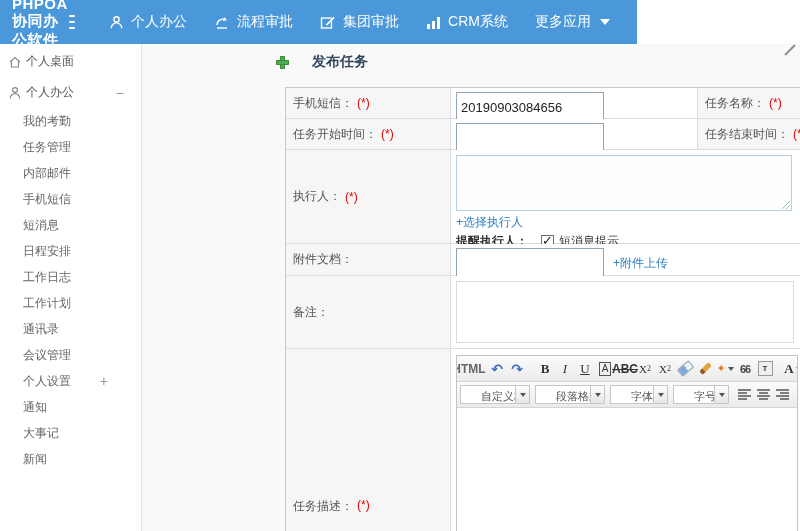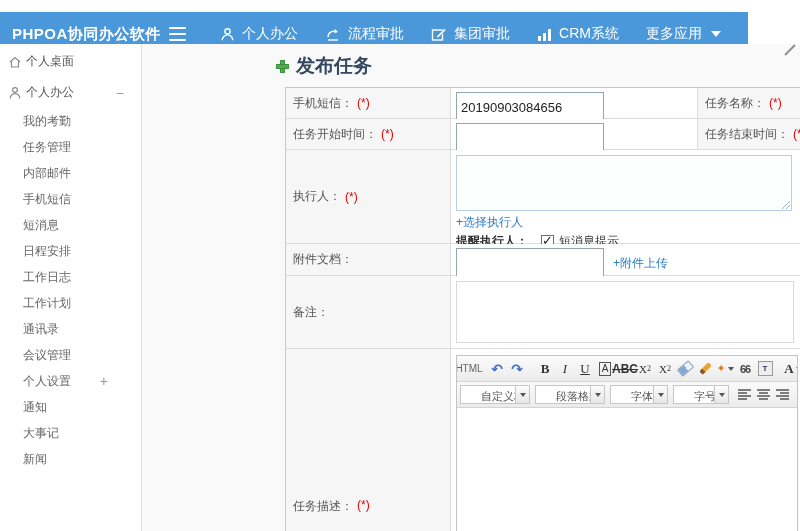--- a/index.html
+++ b/index.html
@@ -1,18 +1,18 @@
 <!DOCTYPE html>
 <html><head>
 <meta charset="utf-8">
 <style>
   html,body{margin:0;padding:0;width:800px;height:531px;overflow:hidden;
     font-family:"Liberation Sans","DejaVu Sans",sans-serif;background:#fff;}
   
-  .navbar{position:absolute;left:0;top:12px;width:748px;height:44px;background:#4a97d9;
+  .navbar{position:absolute;left:0;top:0;width:637px;height:44px;background:#4a97d9;
     display:flex;align-items:center;color:#fff;}
   .logo{font-size:15px;font-weight:bold;padding-left:12px;width:178px;letter-spacing:.5px;}
   .hamburger{width:20px;height:14px;display:flex;flex-direction:column;justify-content:space-between;margin-right:34px;cursor:pointer;}
   .hamburger i{display:block;height:2px;background:#fff;border-radius:1px;}
   .nav-item{display:flex;align-items:center;gap:7px;font-size:14px;margin-right:27px;cursor:pointer;white-space:nowrap;}
   .nav-item svg{display:block;}
   .caret-down{width:0;height:0;border-left:5px solid transparent;border-right:5px solid transparent;border-top:6px solid #fff;margin-left:2px;}
   
   .sidebar{position:absolute;left:0;top:44px;width:142px;height:487px;background:#fff;
     border-right:1px solid #e3e3e3;box-sizing:border-box;padding-top:2px;}
@@ -24,21 +24,21 @@
   .exp-minus{right:17px;}
   .exp-plus{right:33px;}
   
   .content{position:absolute;left:142px;top:44px;width:658px;height:487px;background:#f9f9f9;overflow:hidden;}
   .corner-grip{position:absolute;right:3px;top:5px;width:14px;height:2px;background:#8f8f8f;transform:rotate(-45deg);}
   .page-title{position:absolute;left:134px;top:9px;display:flex;align-items:center;gap:7px;}
   .plus-icon{position:relative;width:13px;height:13px;}
   .plus-icon::before,.plus-icon::after{content:"";position:absolute;background:#4cae4c;border-radius:1px;box-shadow:0 0 0 1px #3d8b3d inset;}
   .plus-icon::before{left:4px;top:0;width:5px;height:13px;}
   .plus-icon::after{left:0;top:4px;width:13px;height:5px;}
-  .page-title-text{font-size:19px;font-weight:bold;color:#33475f;}
+  .page-title-text{font-size:14px;font-weight:bold;color:#33475f;margin-left:16px;}
   
   .tbl{position:absolute;left:143px;top:43px;width:580px;background:#fff;
     border:1px solid #c9c9c9;box-sizing:border-box;}
   .row{display:flex;border-bottom:1px solid #dcdcdc;box-sizing:border-box;}
   .cell-label{width:165px;min-width:165px;background:#f6f6f6;padding-left:7px;display:flex;
     align-items:center;font-size:12px;color:#555;border-right:1px solid #dcdcdc;box-sizing:border-box;gap:4px;}
   .cell-label.toppad{align-items:flex-start;padding-top:149px;}
   .req{color:#e60000;}
   .cell-field{width:247px;min-width:247px;border-right:1px solid #dcdcdc;box-sizing:border-box;background:#fff;}
   .cell-label2{flex:1;background:#f6f6f6;display:flex;align-items:center;padding-left:7px;
@@ -64,21 +64,21 @@
   .attach-wrap .lnk{margin:4px 0 0 9px;}
   .remark-ta{display:block;margin:5px 0 0 5px;width:338px;height:62px;border:1px solid #d9d9d9;
     background:#fff;box-sizing:border-box;resize:none;}
   
   .editor{margin:6px 0 0 5px;width:342px;border:1px solid #c3c3c3;box-sizing:border-box;background:#fff;}
   .tb-row{display:flex;align-items:center;height:25px;background:linear-gradient(#fbfbfb,#ebebeb);
     border-bottom:1px solid #d4d4d4;padding:0 3px;gap:2px;overflow:hidden;}
   .tb-btn{display:flex;align-items:center;justify-content:center;height:19px;min-width:16px;
     font-size:12px;color:#333;cursor:pointer;padding:0 1px;}
   .tb-sep{width:1px;height:16px;background:#c9c9c9;margin:0 3px;}
-  .b-html{font-size:10px;font-weight:normal;color:#666;letter-spacing:0;}
+  .b-html{font-size:12px;font-weight:bold;color:#666;letter-spacing:0;}
   .b-undo::before{content:"↶";color:#3a6cc8;font-size:14px;font-weight:bold;}
   .b-redo::before{content:"↷";color:#3a6cc8;font-size:14px;font-weight:bold;}
   .b-bold{font-family:"Liberation Serif",serif;font-weight:bold;font-size:13px;}
   .b-italic{font-family:"Liberation Serif",serif;font-style:italic;font-size:13px;}
   .b-under{font-family:"Liberation Serif",serif;font-size:13px;text-decoration:underline;}
   .b-fontattr span{border:1px solid #555;padding:0 2px;font-size:10px;line-height:12px;}
   .b-strike{font-size:12px;font-weight:bold;text-decoration:line-through;}
   .b-supsub{font-size:11px;font-family:"Liberation Serif",serif;}
   .b-supsub sup,.b-supsub sub{font-size:8px;}
   .ico-eraser{width:13px;height:7px;border:1px solid #8fa3b8;border-radius:1px;

